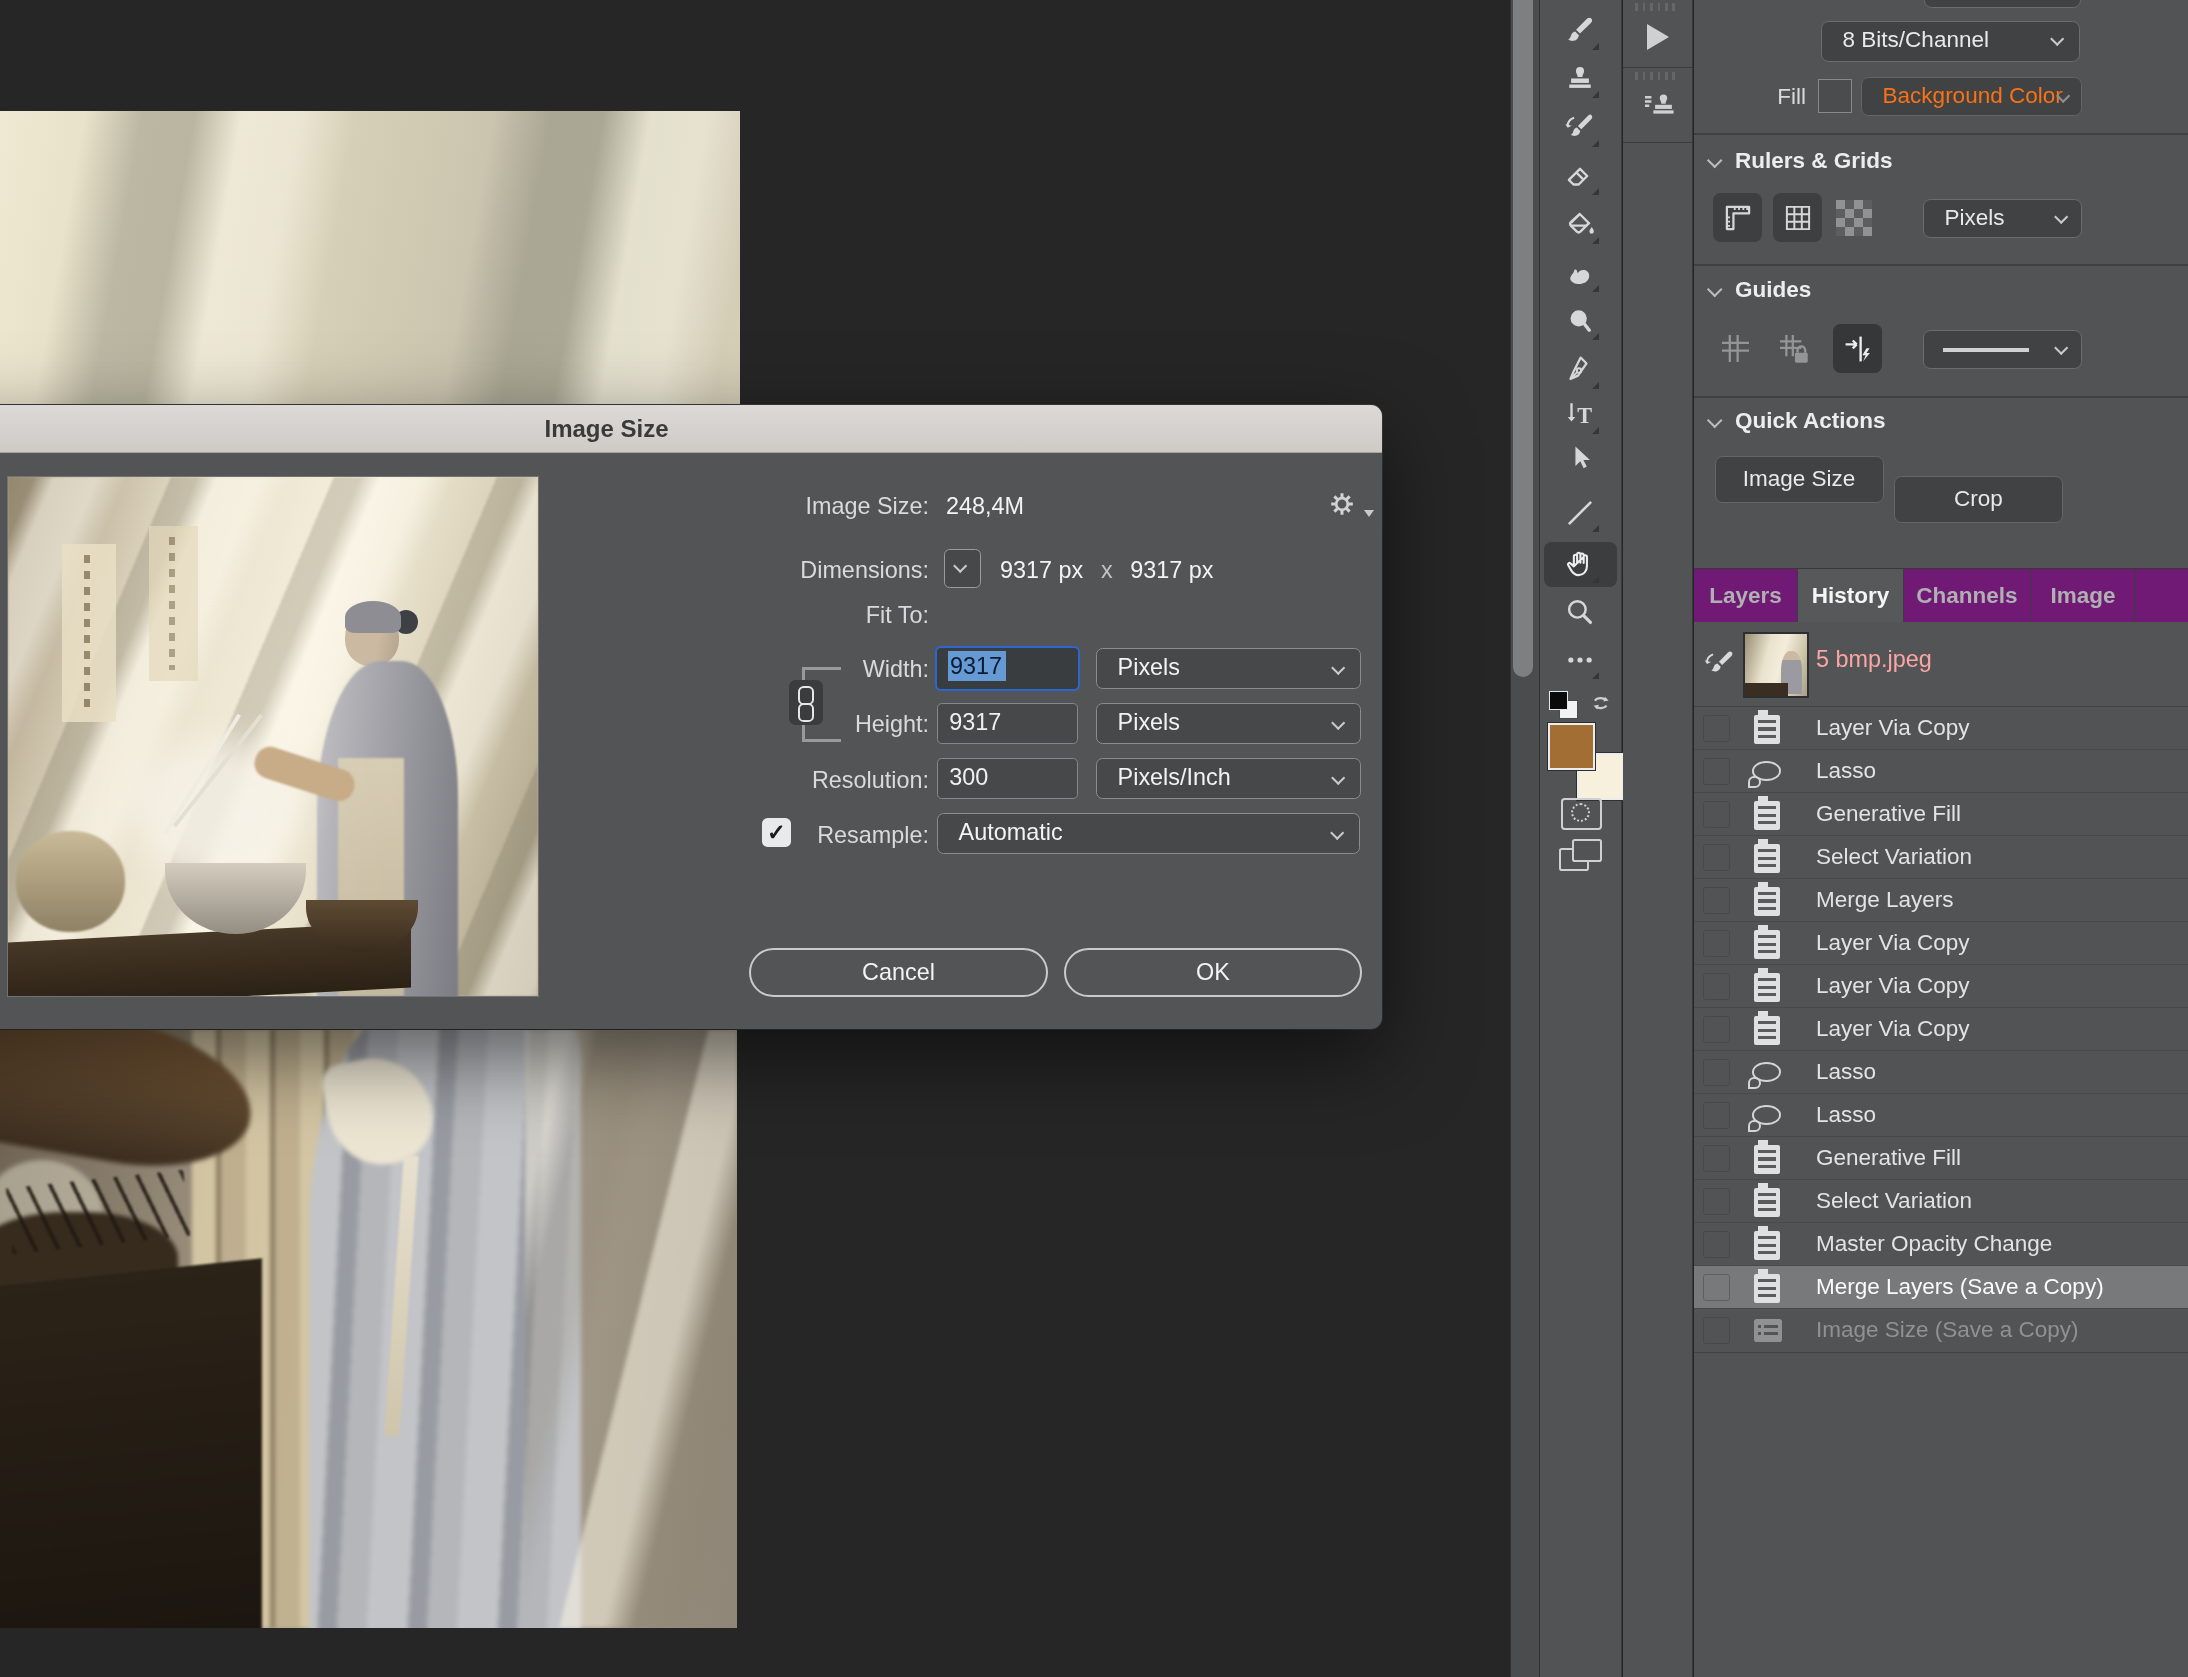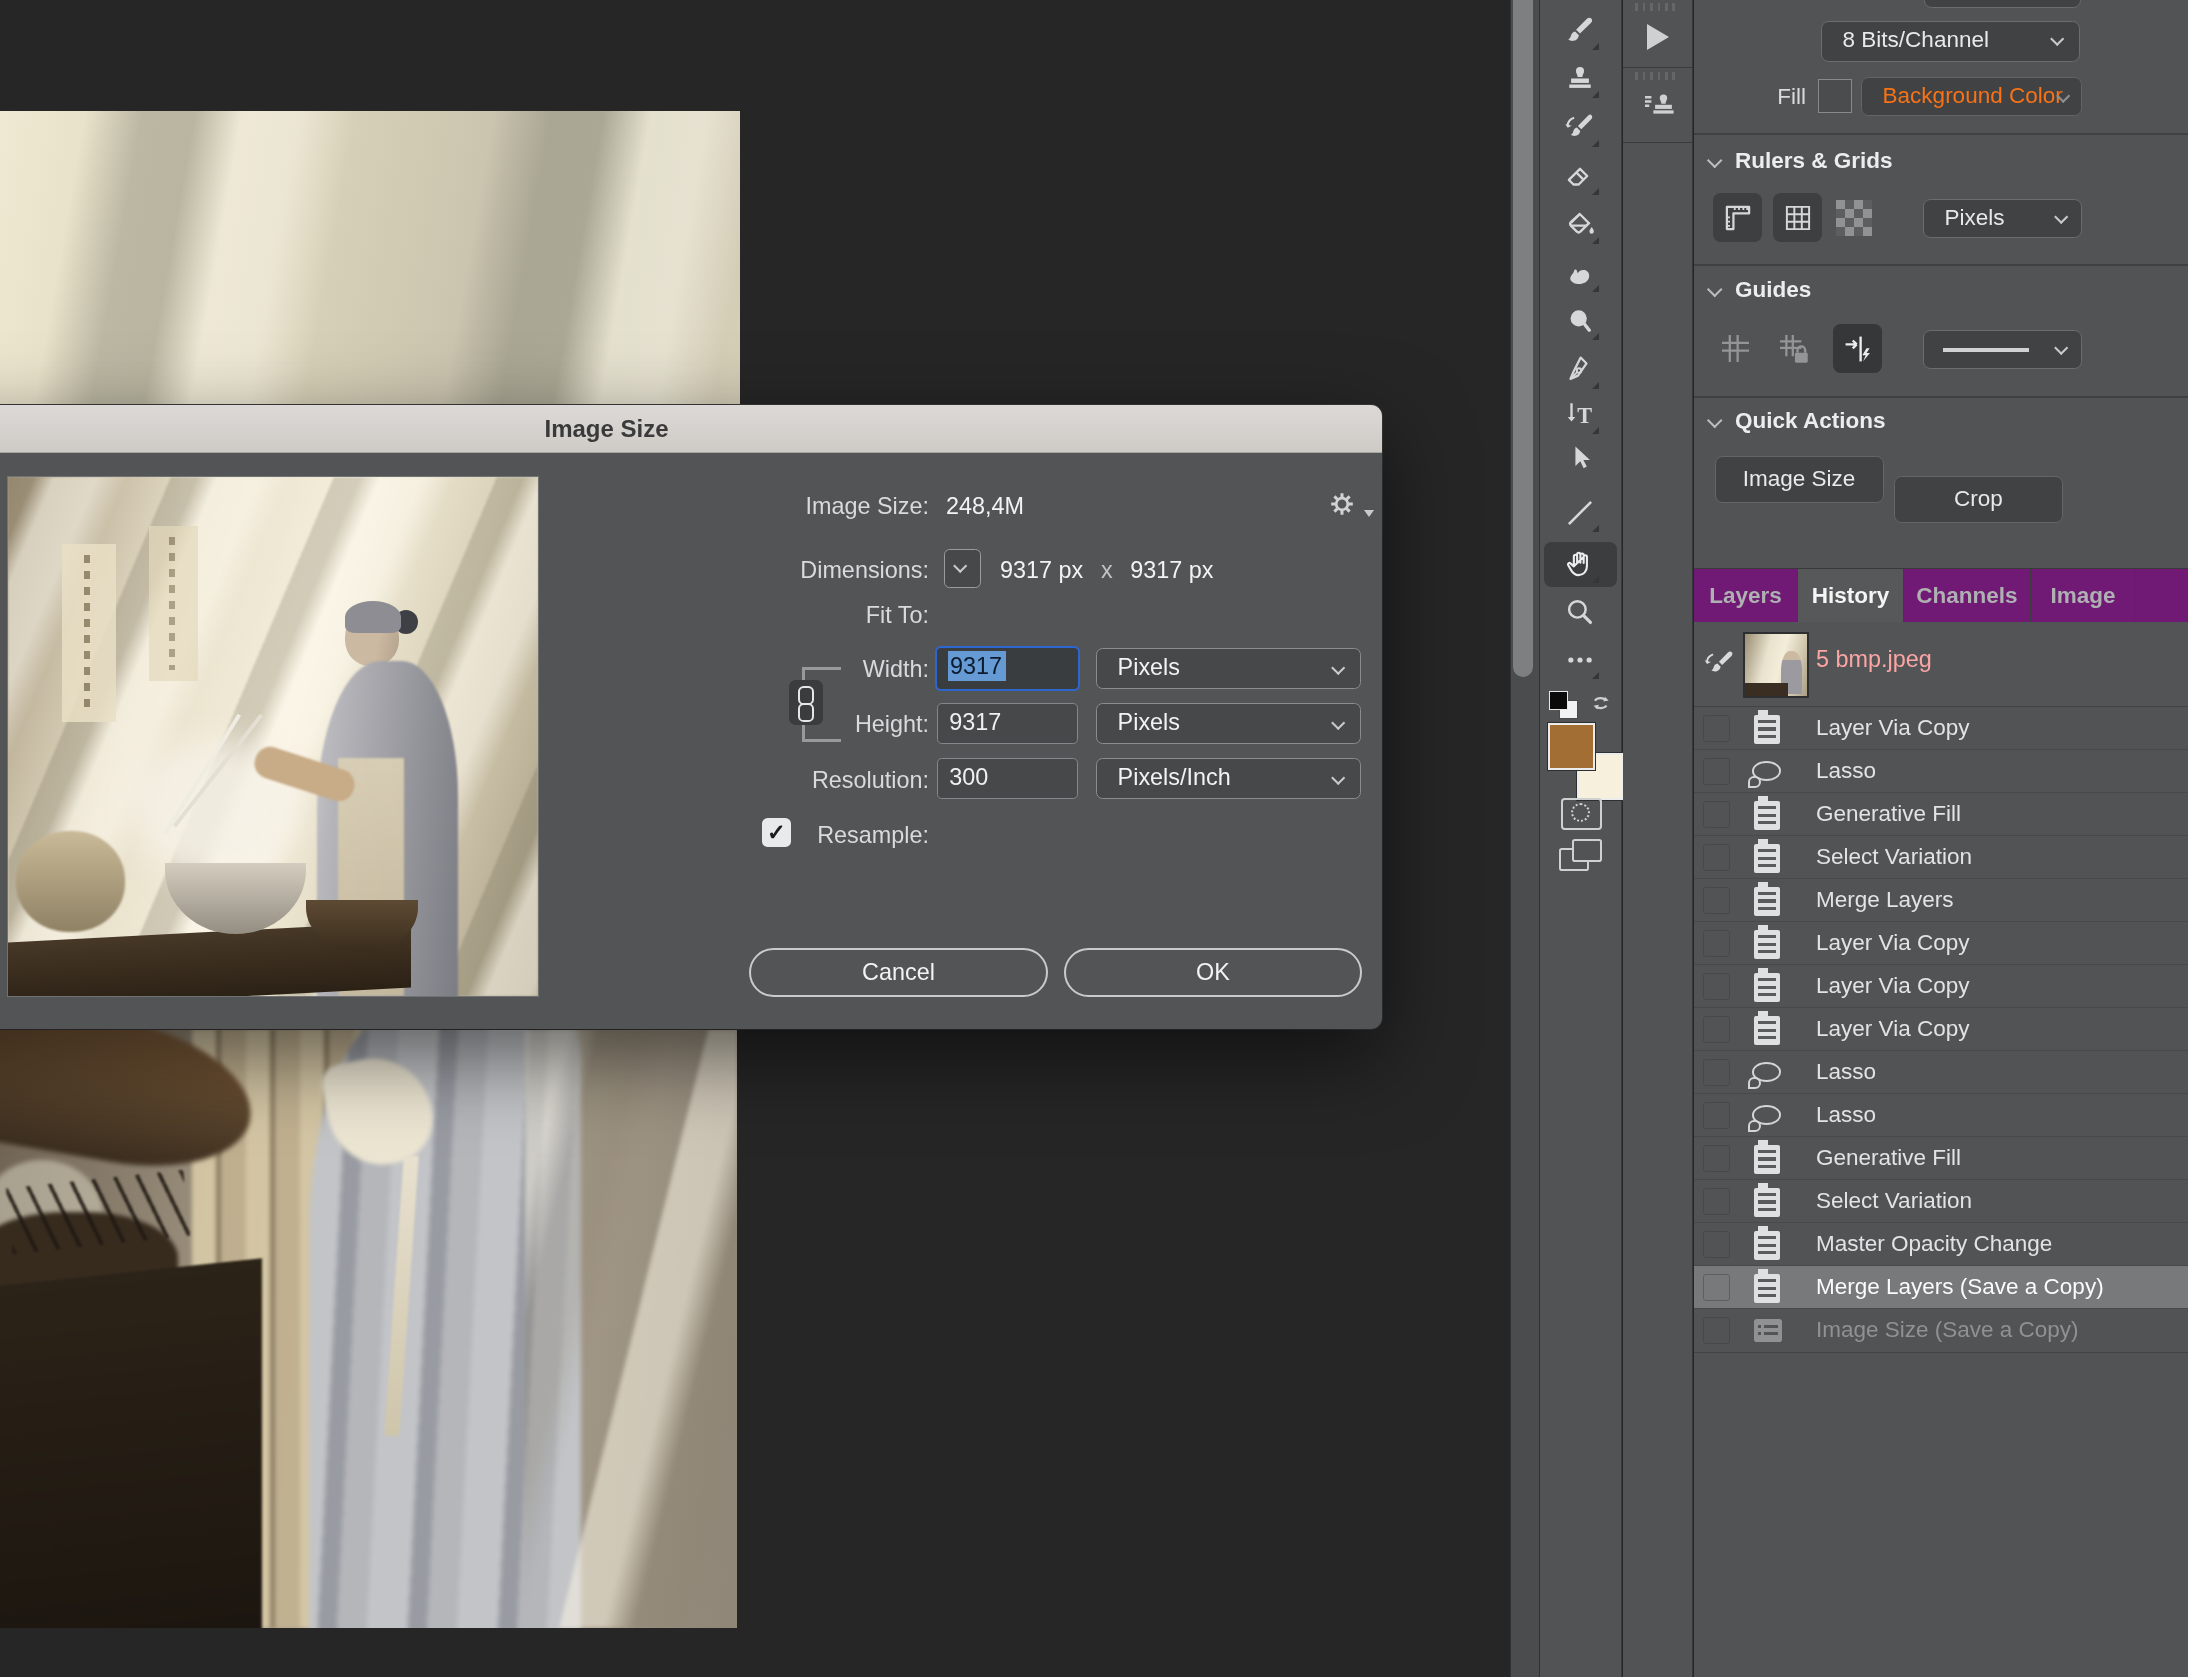--- a/index.html
+++ b/index.html
@@ -547,17 +547,21 @@
   <div class="field" style="left:1106px;top:353px;width:141px;height:41px">
     <span>300</span>
   </div>
   <div class="dd" style="left:1265px;top:353px;width:265px;height:41px">
     <span>Pixels/Inch</span>
     <div class="chev" style="right:17px;top:14px"></div>
   </div>
 
   <div class="ckbox" style="left:931px;top:413px">✓</div>
   <div class="row-label" style="left:817px;top:417px;width:281px;left:817px">Resample:</div>
+  <div class="dd" style="left:1106px;top:408px;width:423px;height:41px">
+    <span>Automatic</span>
+    <div class="chev" style="right:17px;top:14px"></div>
+  </div>
 
   <div class="pillbtn" style="left:918px;top:543px;width:299px">Cancel</div>
   <div class="pillbtn" style="left:1233px;top:543px;width:298px">OK</div>
 </div>
 
 
 </body></html>

